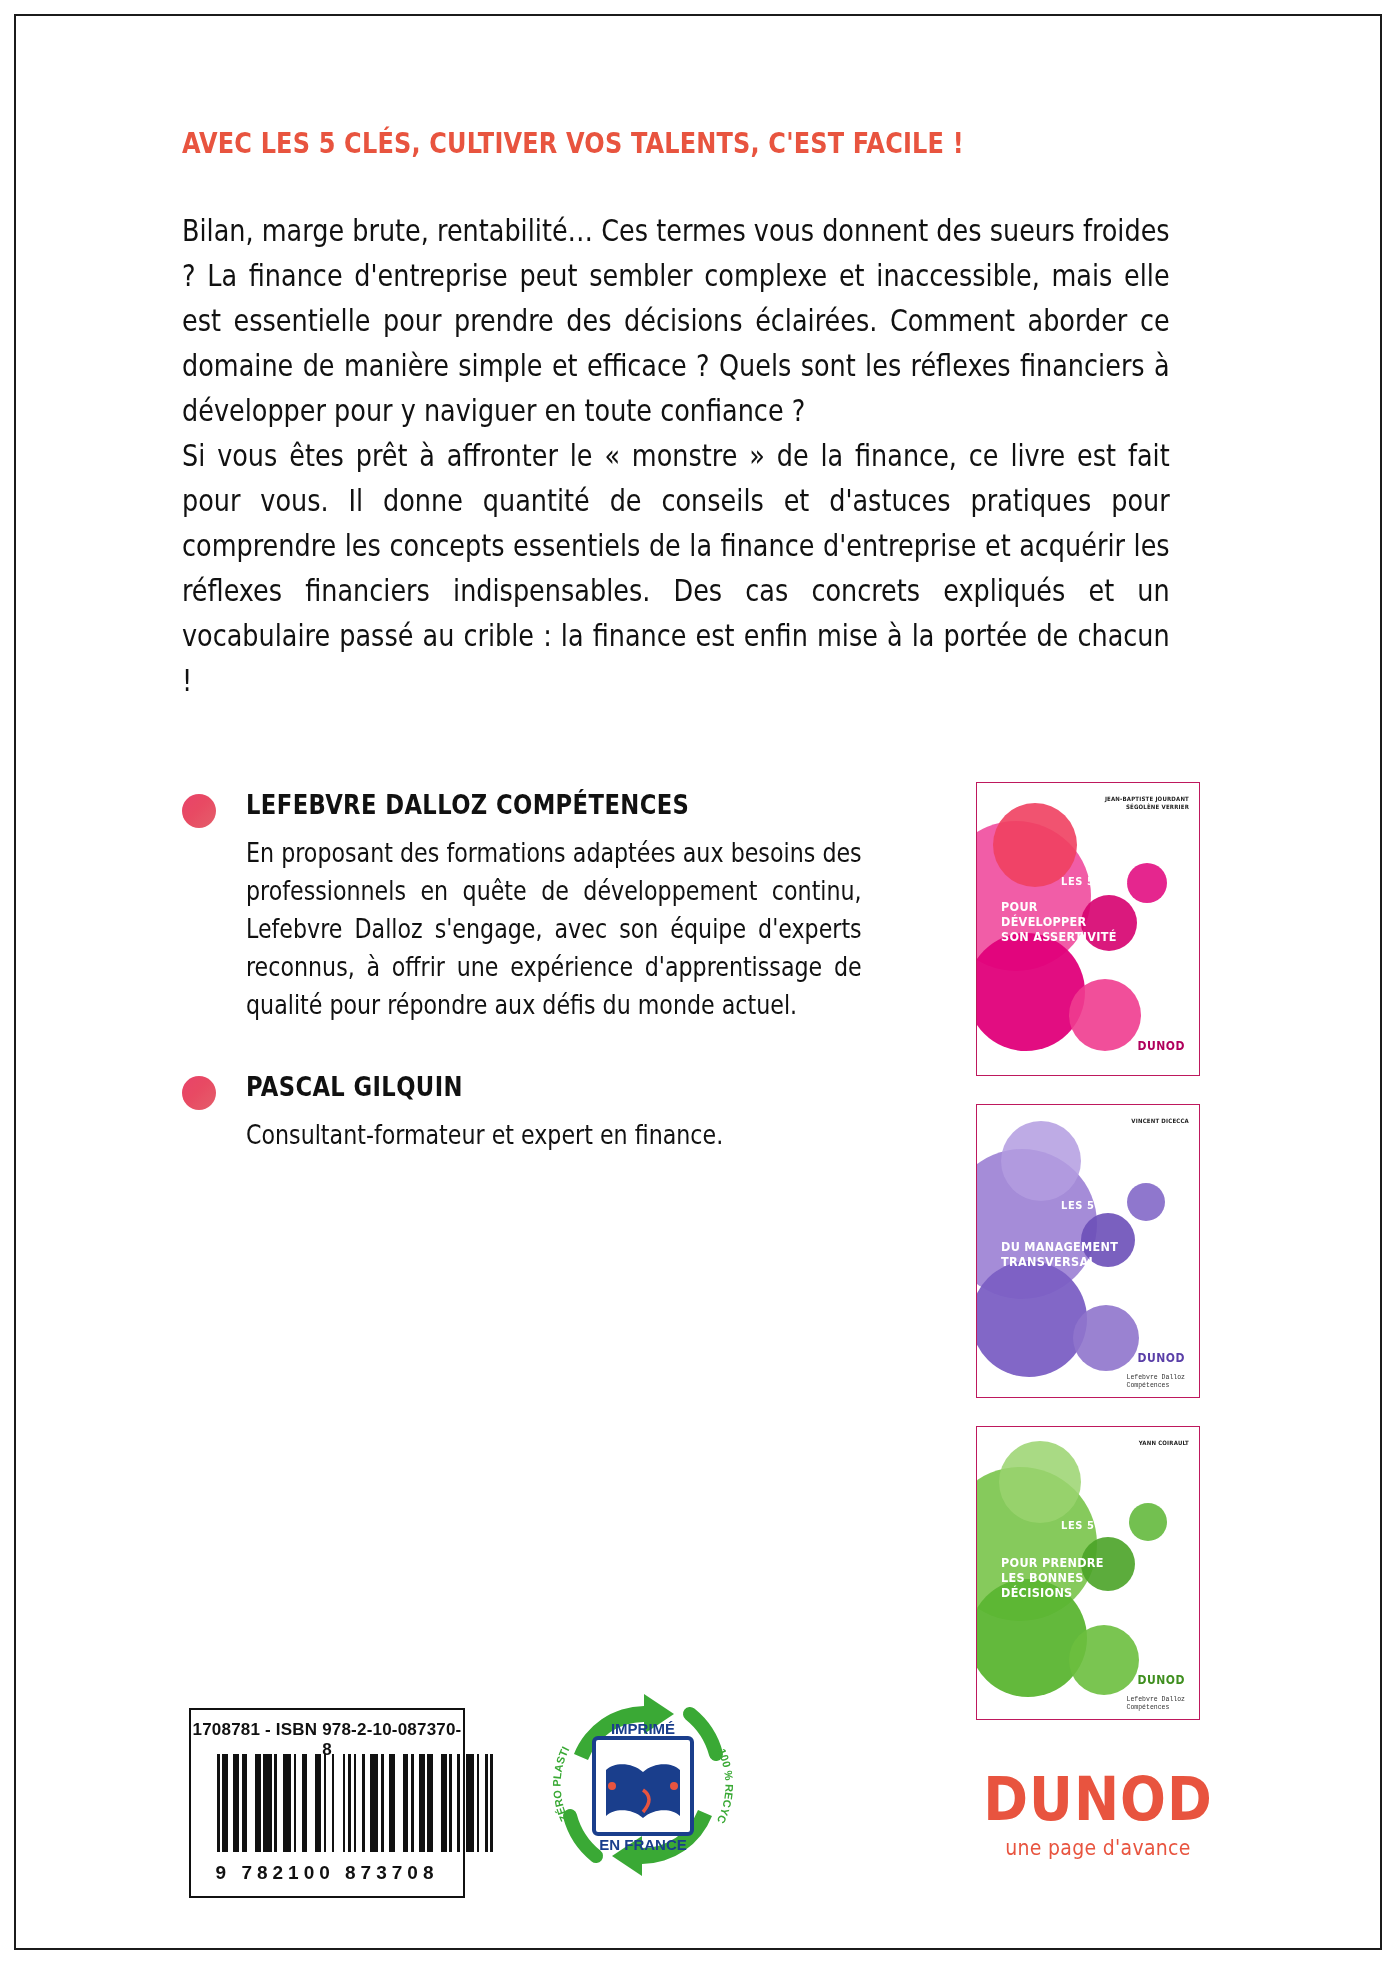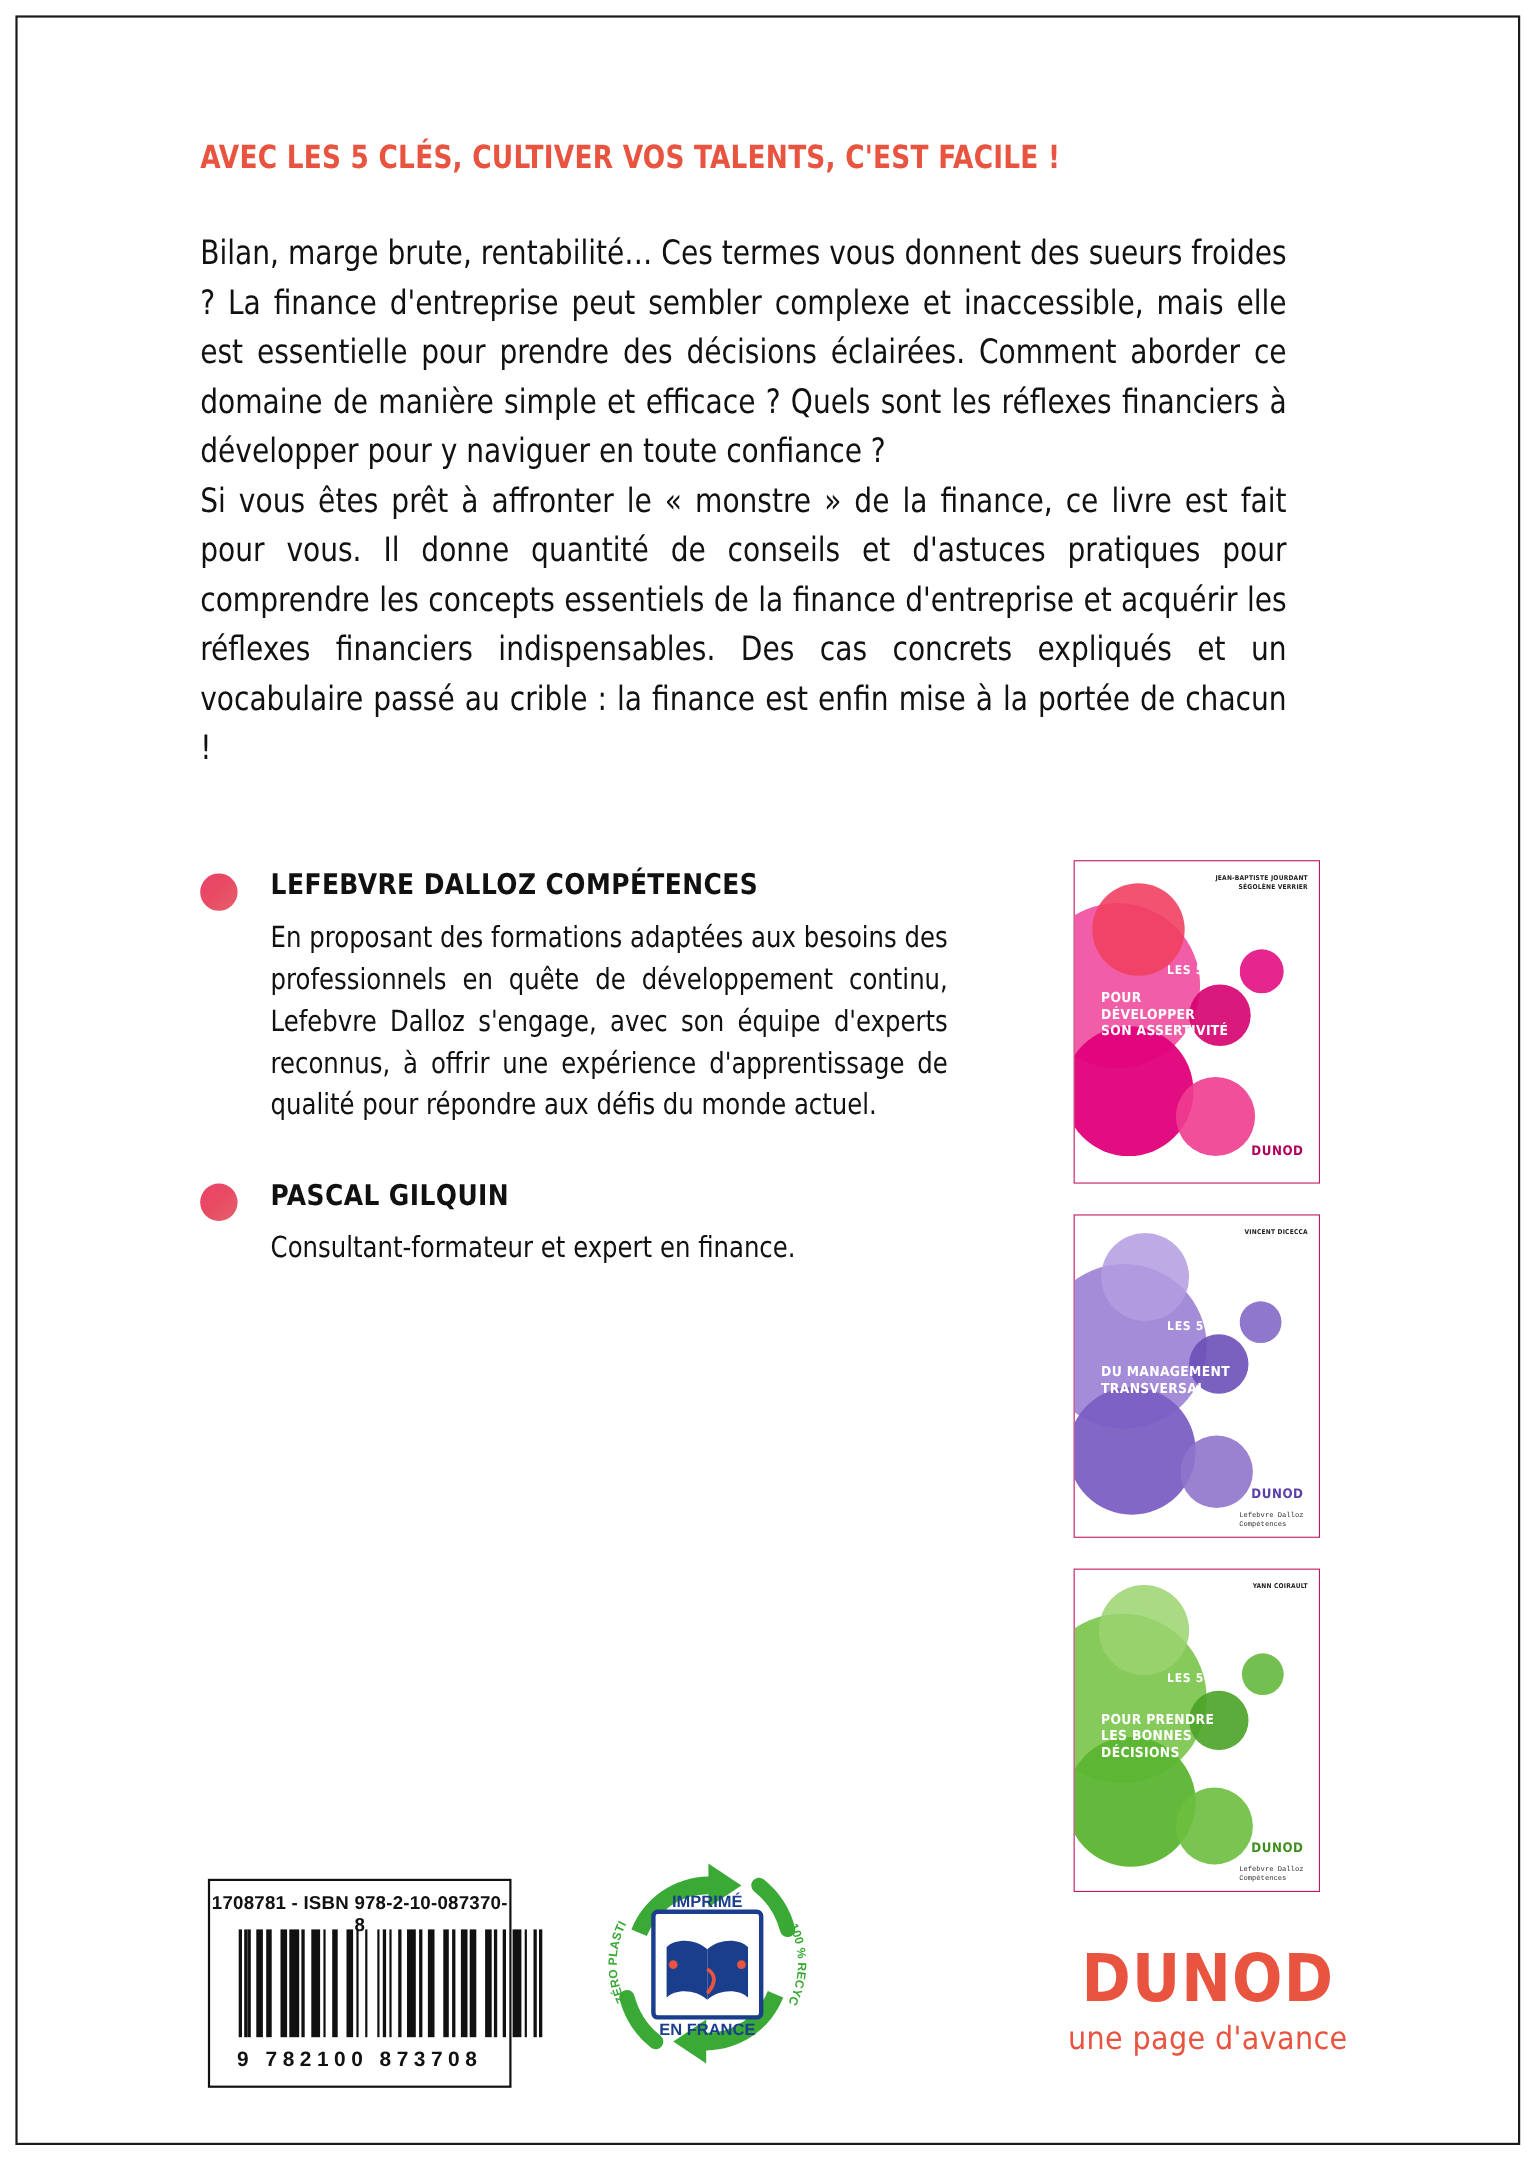--- a/index.html
+++ b/index.html
@@ -171,21 +171,21 @@
   .dunod-logo{
     position:absolute;left:948px;top:1768px;width:300px;text-align:center;
   }
   .dunod-word{
     font-family:"DejaVu Sans Condensed","Liberation Sans Narrow","Liberation Sans",sans-serif;
     font-weight:bold;font-size:60px;color:#e8543f;letter-spacing:1px;
     line-height:62px;
   }
   .dunod-tag{
     font-family:"DejaVu Sans Condensed","Liberation Sans Narrow","Liberation Sans",sans-serif;
-    font-size:29px;color:#e8543f;letter-spacing:0.3px;margin-top:6px;
+    font-size:21px;color:#e8543f;letter-spacing:0.3px;margin-top:6px;
   }
 </style>
 </head>
 <body>
 
 <div class="page">
 
   <div class="scan-border"></div>
 
   <div class="headline">AVEC LES 5 CLÉS, CULTIVER VOS TALENTS, C'EST FACILE !</div>

